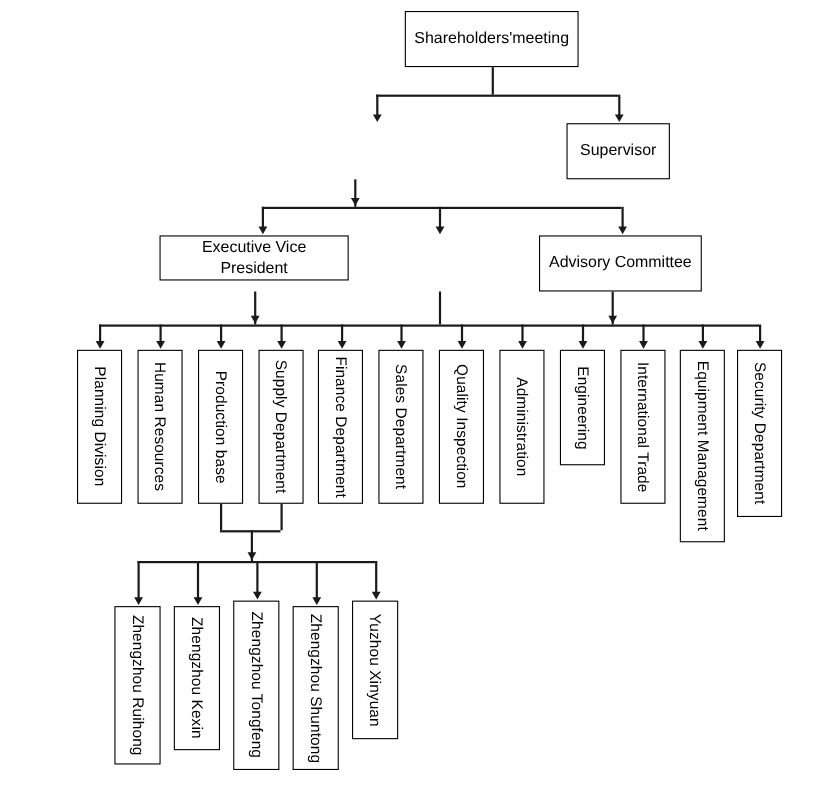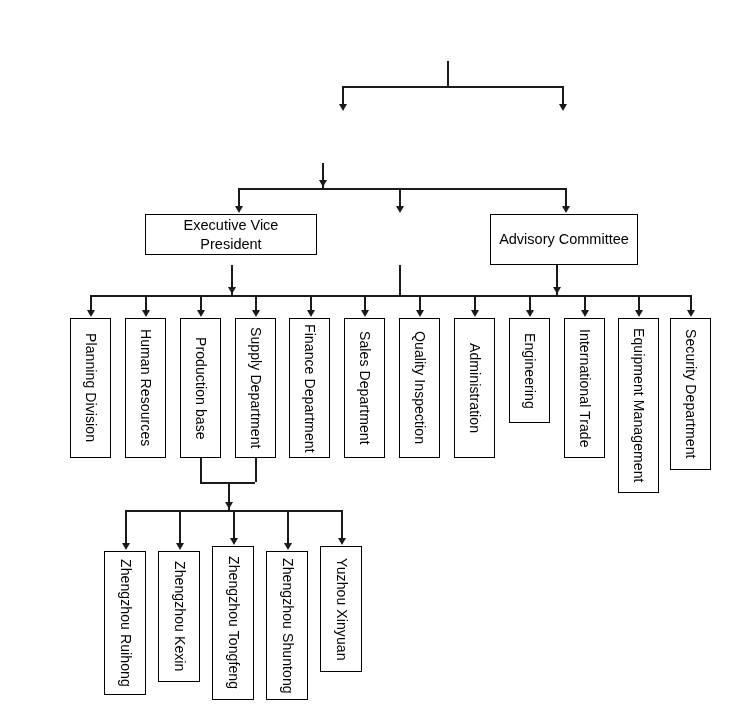--- a/index.html
+++ b/index.html
@@ -114,20 +114,26 @@
     <div class="line vt" style="left: 125px; top: 510px; height: 34px;"></div>
     <div class="arrow" style="left: 122.4px; top: 543px;"></div>
     <div class="line vt" style="left: 179px; top: 510px; height: 34px;"></div>
     <div class="arrow" style="left: 176.4px; top: 543px;"></div>
     <div class="line vt" style="left: 233px; top: 510px; height: 29px;"></div>
     <div class="arrow" style="left: 230.4px; top: 538px;"></div>
     <div class="line vt" style="left: 287px; top: 510px; height: 34px;"></div>
     <div class="arrow" style="left: 284.4px; top: 543px;"></div>
     <div class="line vt" style="left: 341px; top: 510px; height: 29px;"></div>
     <div class="arrow" style="left: 338.4px; top: 538px;"></div>
+    <div class="node h" style="left: 368px; top: 10px; width: 158px; height: 51px;">
+      <span class="htext">Shareholders'meeting</span>
+    </div>
+    <div class="node h" style="left: 515px; top: 112px; width: 94px; height: 51px;">
+      <span class="htext">Supervisor</span>
+    </div>
     <div class="node h" style="left: 145px; top: 214px; width: 172px; height: 41px;">
       <span class="htext">Executive Vice President</span>
     </div>
     <div class="node h" style="left: 490px; top: 214px; width: 148px; height: 51px;">
       <span class="htext">Advisory Committee</span>
     </div>
     <div class="node v" style="left: 70px; top: 318px; width: 41px; height: 140px;">
       <span class="vtext">Planning Division</span>
     </div>
     <div class="node v" style="left: 125px; top: 318px; width: 41px; height: 140px;">

